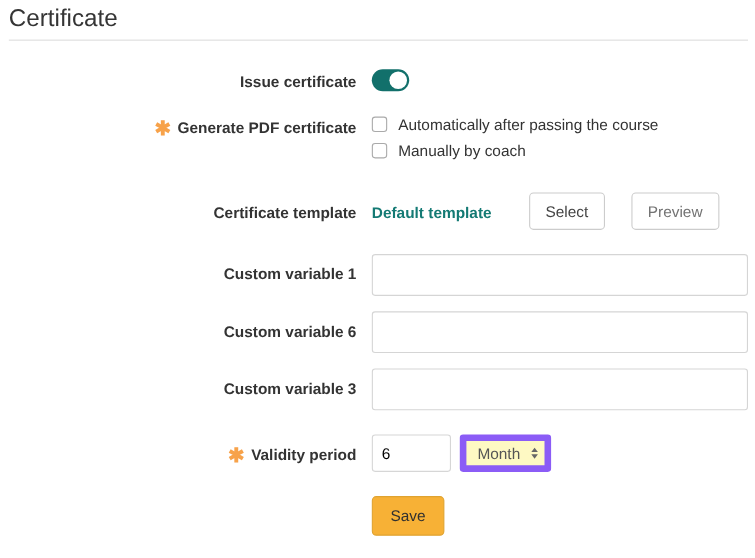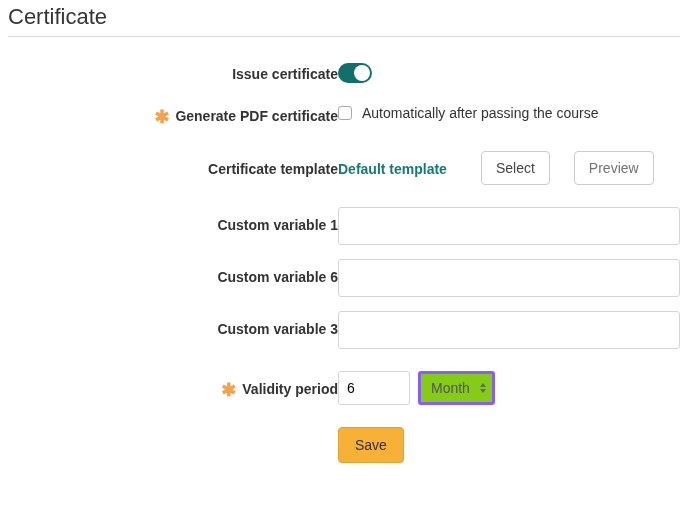--- a/index.html
+++ b/index.html
@@ -29,20 +29,21 @@
   .form-row {
     display: flex;
     align-items: flex-start;
     margin-bottom: 22px;
   }
   .form-row.tight { margin-bottom: 14px; }
   .label-col {
     width: 330px;
     flex: 0 0 330px;
     text-align: right;
+    padding-right: 14px;
     padding-top: 3px;
     font-weight: 700;
     color: #333;
     font-size: 14px;
   }
   .label-col.input-align { padding-top: 10px; }
   .ctrl-col {
     flex: 1 1 auto;
     min-width: 0;
   }
@@ -143,23 +144,23 @@
     height: 34px;
     border: 1px solid #d6d6d6;
     border-radius: 3px;
     padding: 4px 8px;
     font-size: 14px;
     margin-right: 8px;
     background: #fff;
   }
   .select {
     height: 34px;
-    border: 3px solid #8b5cf6;
-    border-radius: 3px;
-    background: #84cc16;
+    border: 6px solid #8b5cf6;
+    border-radius: 3px;
+    background: #fef9c3;
     padding: 4px 22px 4px 10px;
     font-size: 14px;
     color: #555;
     position: relative;
     display: inline-flex;
     align-items: center;
     cursor: pointer;
   }
   .select .caret {
     position: absolute;
@@ -200,20 +201,26 @@
     <div class="label-col">
       <span class="star">✱</span>
       <span>Generate PDF certificate</span>
     </div>
     <div class="ctrl-col">
       <div class="check-row">
         <span class="chk">
           
         </span>
         <span class="check-label">Automatically after passing the course</span>
+      </div>
+      <div class="check-row">
+        <span class="chk">
+          
+        </span>
+        <span class="check-label">Manually by coach</span>
       </div>
     </div>
   </div>
 
   <div class="form-row">
     <div class="label-col input-align">Certificate template</div>
     <div class="ctrl-col">
       <div class="template-line">
         <span class="link-text">Default template</span>
         <button class="btn">Select</button>

